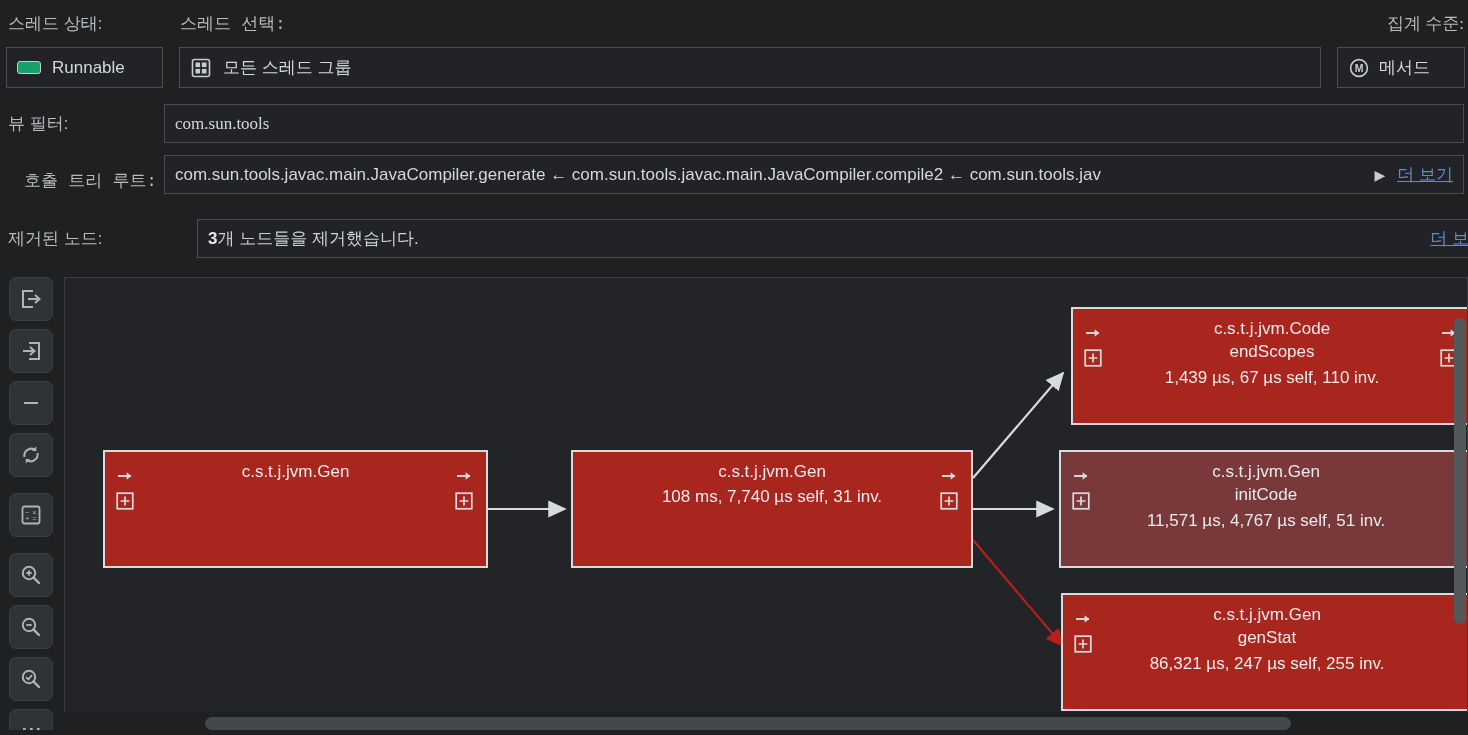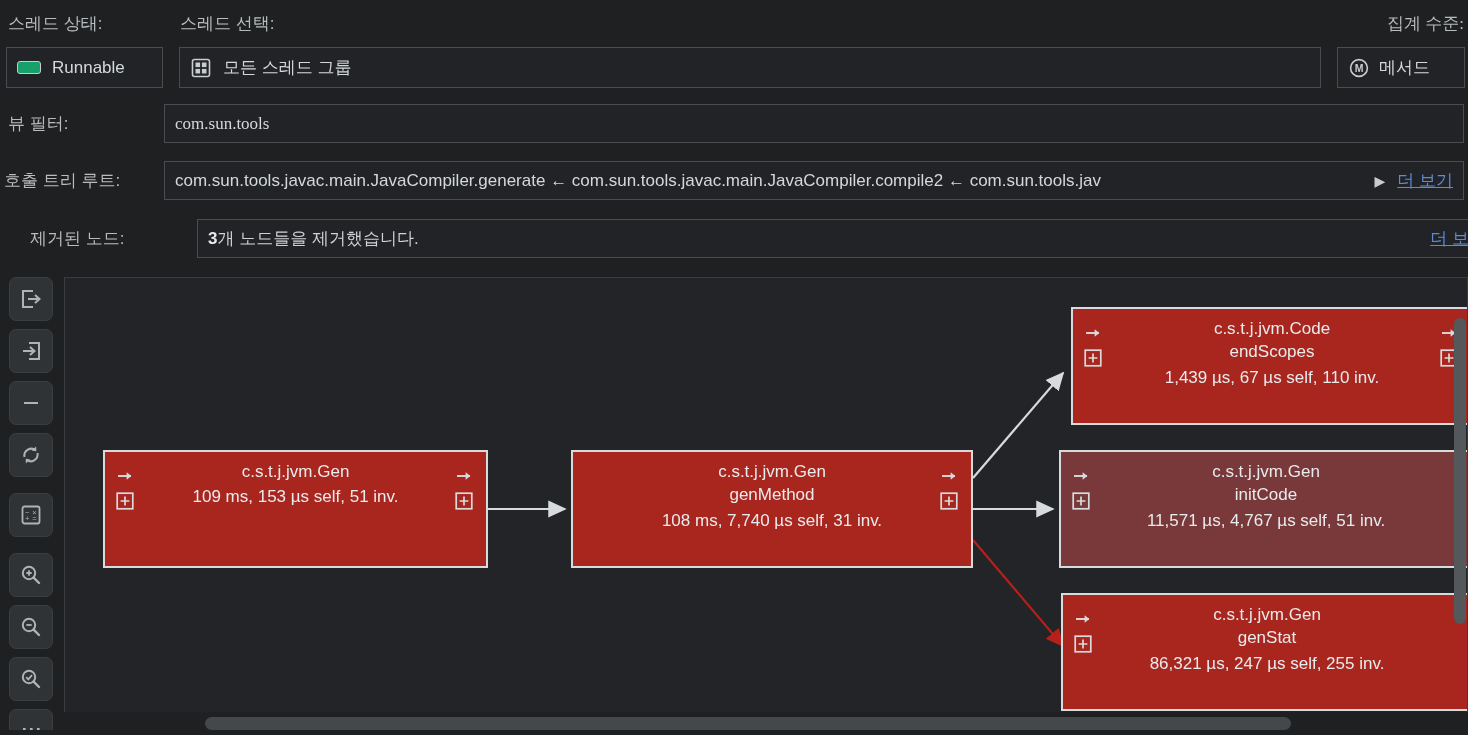--- a/index.html
+++ b/index.html
@@ -28,21 +28,21 @@
     align-items: center;
     padding: 0 10px;
     color: #d5d8da;
     font-size: 17px;
     white-space: nowrap;
     overflow: hidden;
   }
 
   
   #thread-state-label { left: 8px; top: 12px; }
-  #thread-select-label { left: 180px; top: 12px; }
+  #thread-select-label { left: 180px; top: 12px; font-family: Liberation Mono, monospace; }
   #aggregation-label { right: 4px; top: 12px; font-family: Liberation Serif, serif; }
 
   #thread-state-combo { left: 6px; top: 47px; width: 157px; height: 41px; }
   #thread-select-combo { left: 179px; top: 47px; width: 1142px; height: 41px; }
   #aggregation-combo { left: 1337px; top: 47px; width: 128px; height: 41px; }
 
   .sq-green {
     width: 24px; height: 13px; border-radius: 3px;
     background: #17a06a; border: 1px solid #c9cccf;
     margin-right: 11px; flex: 0 0 auto;
@@ -50,29 +50,29 @@
   .grid-icon {
     width: 22px; height: 22px; flex: 0 0 auto; margin-right: 11px;
   }
   .m-icon { width: 22px; height: 22px; flex: 0 0 auto; margin-right: 9px; }
 
   
   #view-filter-label { left: 8px; top: 112px; }
   #view-filter-field { left: 164px; top: 104px; width: 1300px; height: 39px; font-family: Liberation Serif, serif; }
 
   
-  #call-tree-root-label { left: 4px; top: 169px; }
-  #call-tree-root-field { left: 164px; top: 161px; width: 1300px; height: 39px; }
+  #call-tree-root-label { left: 24px; top: 169px; font-family: Liberation Mono, monospace; }
+  #call-tree-root-field { left: 164px; top: 155px; width: 1300px; height: 39px; }
   #call-tree-root-field .ctr-text {
     overflow: hidden; text-overflow: clip; flex: 1 1 auto;
     color: #d5d8da;
   }
 
   
-  #removed-nodes-label { left: 8px; top: 227px; margin-left: 22px; }
+  #removed-nodes-label { left: 8px; top: 227px; }
   #removed-nodes-field { left: 164px; top: 219px; width: 1300px; height: 39px; margin-left: 33px; }
   #removed-nodes-field .rn-text { flex: 1 1 auto; color: #cfd2d4; }
   #removed-nodes-field .rn-text b { color: #e7eaec; font-weight: bold; }
 
   .more-link {
     color: #5b8cd6;
     text-decoration: underline;
     font-size: 17px;
     white-space: nowrap;
     cursor: pointer;
@@ -354,40 +354,38 @@
               </svg>
           </span>
           <span class="ic">
             <svg width="20" height="20" viewBox="0 0 20 20">
                 <rect x="2.2" y="2.2" width="15.6" height="15.6" fill="none" stroke="#d8dbdd" stroke-width="1.7"></rect>
                 <path d="M5.6 10 H14.4 M10 5.6 V14.4" stroke="#d8dbdd" stroke-width="1.7"></path>
               </svg>
           </span>
         </div>
         <div class="ln nm-class">c.s.t.j.jvm.Gen</div>
-        <div class="ln nm-stats">109 ms, 153 µs self, 51 inv.</div>
       </div>
 
       <div class="node" style="left:506px; top:172px; width:402px; height:118px; background:#a9261f;">
         <div class="ic-right">
           <span class="ic">
             <svg width="20" height="20" viewBox="0 0 20 20">
                 <path d="M3 10 H16" stroke="#d8dbdd" stroke-width="1.9"></path>
                 <path d="M11.6 6.2 L16.4 10 L11.6 13.8" fill="#d8dbdd"></path>
               </svg>
           </span>
           <span class="ic">
             <svg width="20" height="20" viewBox="0 0 20 20">
                 <rect x="2.2" y="2.2" width="15.6" height="15.6" fill="none" stroke="#d8dbdd" stroke-width="1.7"></rect>
                 <path d="M5.6 10 H14.4 M10 5.6 V14.4" stroke="#d8dbdd" stroke-width="1.7"></path>
               </svg>
           </span>
         </div>
         <div class="ln nm-class">c.s.t.j.jvm.Gen</div>
-        <div class="ln nm-method">genMethod</div>
         <div class="ln nm-stats">108 ms, 7,740 µs self, 31 inv.</div>
       </div>
 
       <div class="node" style="left:1006px; top:29px; width:402px; height:118px; background:#a9261f;">
         <div class="ic-left">
           <span class="ic">
             <svg width="20" height="20" viewBox="0 0 20 20">
                 <path d="M3 10 H16" stroke="#d8dbdd" stroke-width="1.9"></path>
                 <path d="M11.6 6.2 L16.4 10 L11.6 13.8" fill="#d8dbdd"></path>
               </svg>

